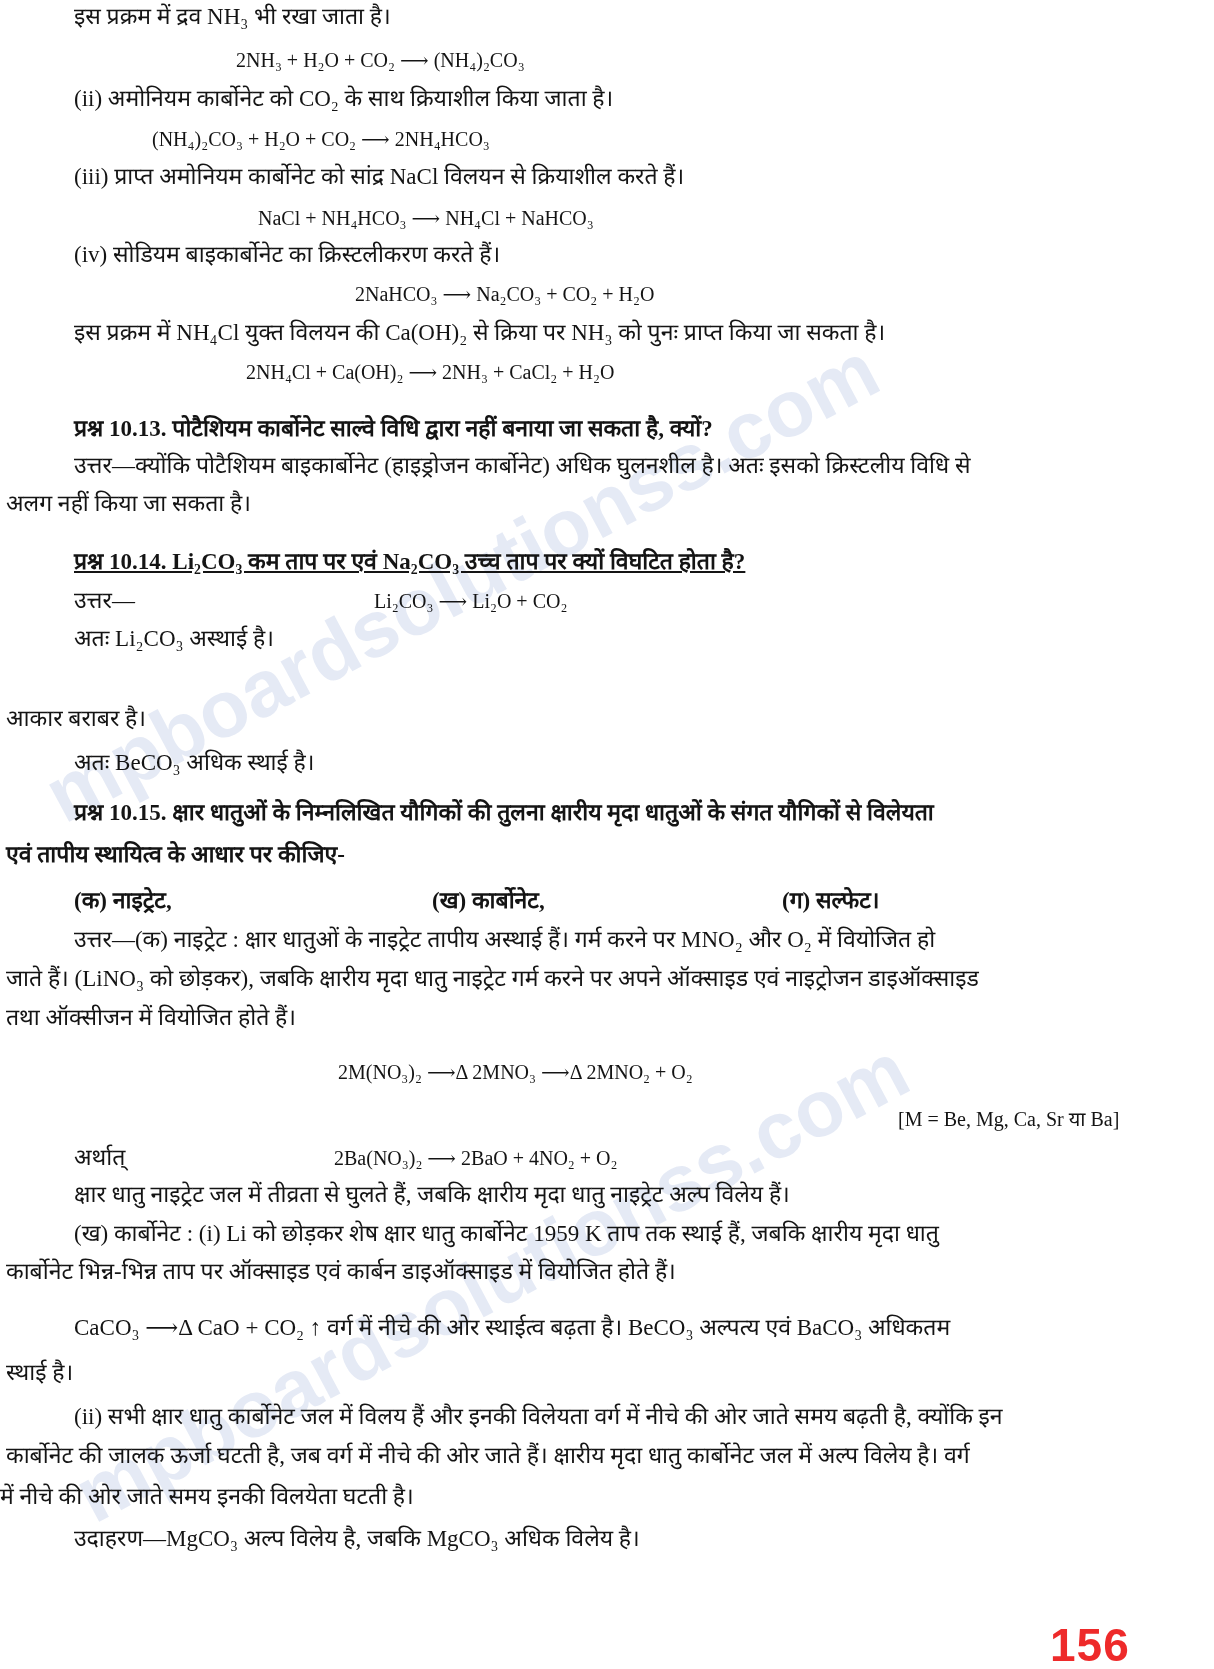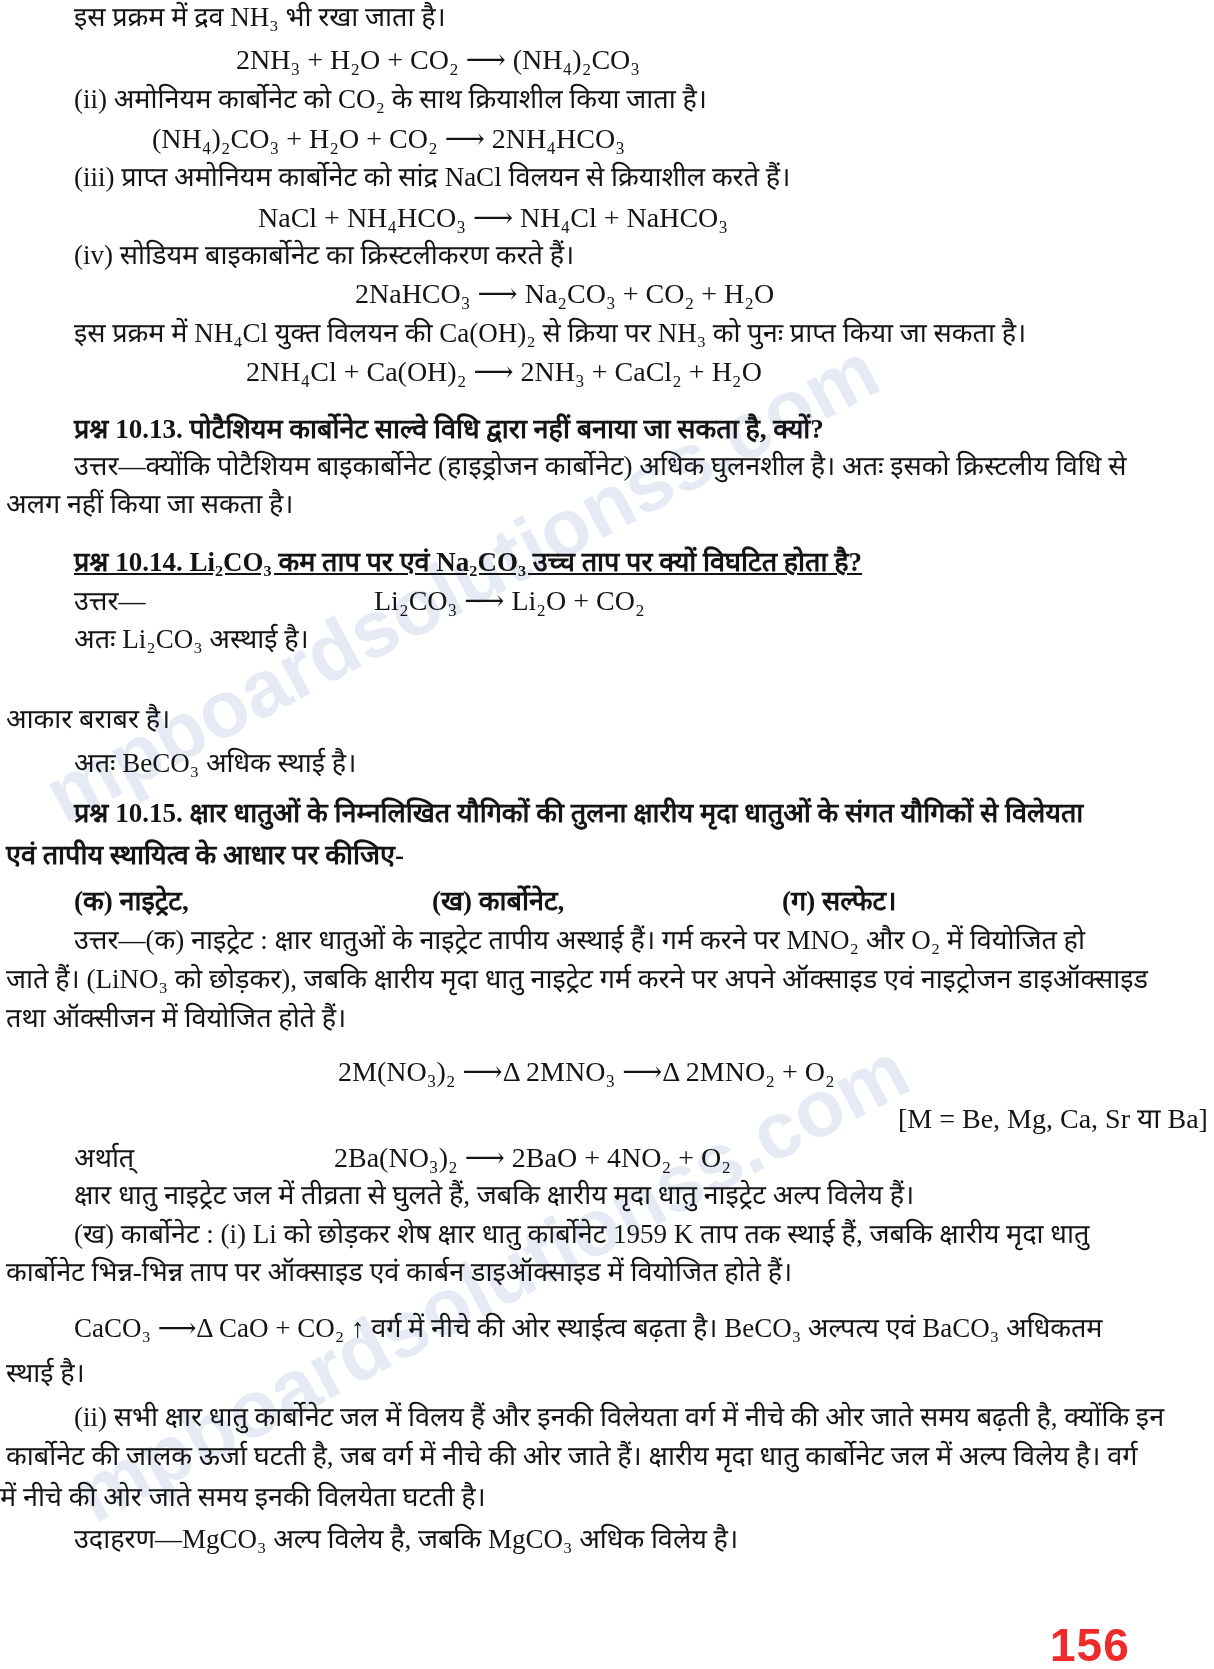--- a/index.html
+++ b/index.html
@@ -1,23 +1,23 @@
 <!DOCTYPE html>
 <html><head>
   <meta charset="utf-8">
   <style>
     html, body { margin: 0; padding: 0; }
     body {
       width: 1214px; height: 1669px; background: #ffffff; position: relative; overflow: hidden;
       font-family: "Liberation Serif", "DejaVu Serif", serif; color: #141414;
     }
     .page { position: absolute; left: 0; top: 0; width: 1214px; height: 1669px; }
-    .line { position: absolute; font-size: 27px; line-height: 30px; white-space: nowrap; }
+    .line { position: absolute; font-size: 23px; line-height: 30px; white-space: nowrap; }
     .bold { font-weight: bold; }
-    .eq { font-size: 28px; }
+    .eq { font-size: 20px; }
     .watermark {
       position: absolute; font-family: "Liberation Sans", "DejaVu Sans", sans-serif; font-weight: bold;
       font-size: 80px; color: rgba(110,140,200,0.18); transform: rotate(-28deg); transform-origin: left top;
       white-space: nowrap; pointer-events: none;
     }
     .page-num {
       position: absolute; left: 1050px; top: 1618px; font-family: "Liberation Sans", "DejaVu Sans", sans-serif;
       font-weight: bold; font-size: 46px; color: #ee2a2a; letter-spacing: 1px;
     }
   </style>

